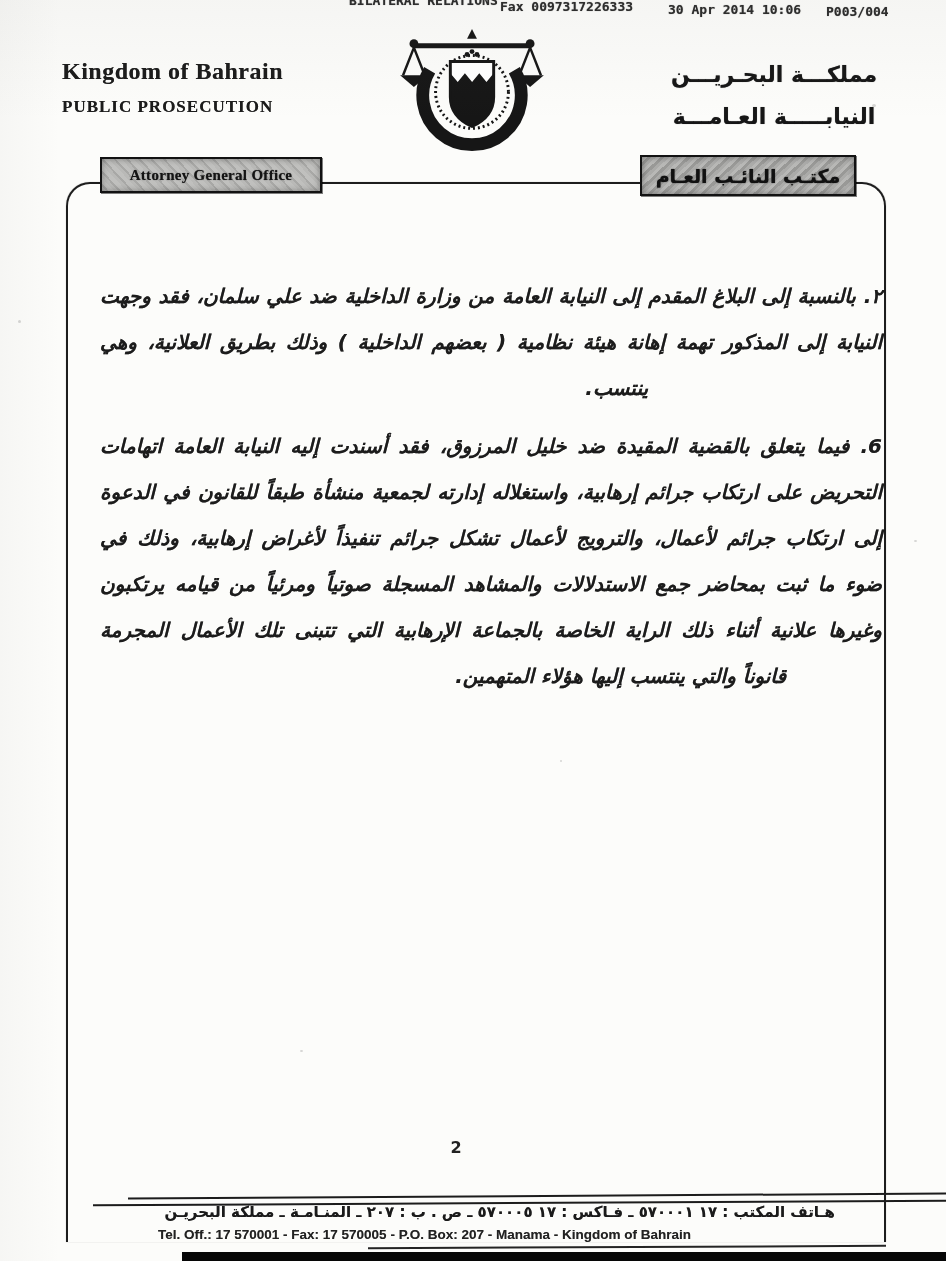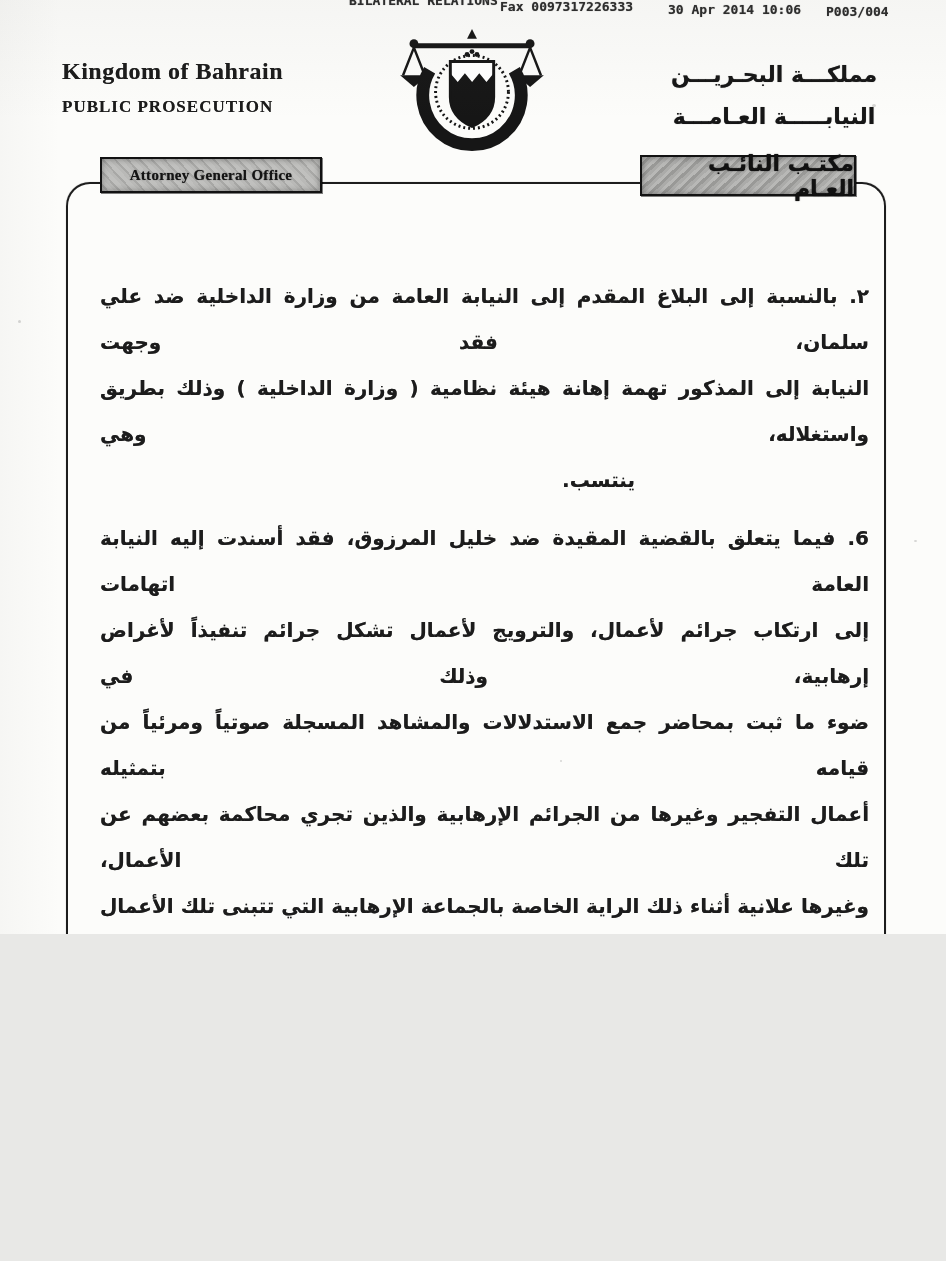--- a/index.html
+++ b/index.html
@@ -1,17 +1,17 @@
 <!DOCTYPE html>
 <html><head>
 <meta charset="utf-8">
 <style>
   html,body{margin:0;padding:0;background:#e8e8e6;}
   .page{
-    position:relative;width:946px;height:934px;margin:0 auto;
+    position:relative;width:946px;height:1261px;margin:0 auto;
     background:#fcfcfa;overflow:hidden;
     font-family:"Liberation Serif","DejaVu Serif",serif;color:#1b1b1b;
   }
   
   .page::after{
     content:"";position:absolute;inset:0;pointer-events:none;
     background:linear-gradient(180deg,rgba(120,120,115,.05),rgba(120,120,115,0) 120px),
                linear-gradient(90deg,rgba(100,100,95,.04),rgba(100,100,95,0) 60px);
   }
   
@@ -42,30 +42,30 @@
   }
   .banner-en{
     left:100px;top:157px;width:218px;height:32px;
     background:repeating-linear-gradient(47deg,#b9b9b7 0 3px,#a8a8a6 3px 5px,#c0c0be 5px 9px);
     font-size:15px;font-weight:700;color:#141414;letter-spacing:.3px;
     text-shadow:0 0 1px rgba(0,0,0,.6);
   }
   .banner-ar{
     left:640px;top:155px;width:212px;height:37px;
     background:repeating-linear-gradient(-43deg,#ababa9 0 3px,#999997 3px 6px,#b8b8b6 6px 9px);
-    font-family:"DejaVu Sans",sans-serif;font-size:22px;font-weight:700;color:#111;
+    font-family:"DejaVu Sans",sans-serif;font-size:19px;font-weight:700;color:#111;
     direction:rtl;text-shadow:0 0 1.2px rgba(0,0,0,.8);
   }
   
   .body-text{
     position:absolute;left:100px;top:273px;width:786px;direction:rtl;z-index:2;
     font-family:"DejaVu Sans",sans-serif;font-size:20px;font-weight:600;color:#1c1c1c;
     text-shadow:0 0 .5px rgba(0,0,0,.55);
   }
-  .para{margin:0 17px 12px 0;}
+  .para{margin:0 4px 12px 0;font-style:italic;}
   .bline{line-height:46px;text-align:justify;text-align-last:justify;white-space:normal;}
   .bline.end{text-align-last:auto;}
   
   .pagenum{position:absolute;left:444px;top:1138px;width:24px;text-align:center;
     font-family:"DejaVu Sans",sans-serif;font-size:16px;font-weight:700;color:#222;}
   .rule{position:absolute;height:2px;background:#1c1c1c;}
   .rule-a{left:128px;top:1195px;width:818px;transform:rotate(-.35deg);}
   .rule-b{left:93px;top:1202px;width:853px;transform:rotate(-.3deg);}
   .rule-c{left:368px;top:1246px;width:518px;height:2px;transform:rotate(-.25deg);background:#242424;}
   .foot-ar{position:absolute;left:255px;top:1203px;width:580px;direction:rtl;text-align:center;
@@ -124,28 +124,28 @@
   </div>
 
   <div class="frame"></div>
 
   <div class="banner banner-en">Attorney General Office</div>
   <div class="banner banner-ar">مكتـب النائـب العـام</div>
 
   <div class="body-text">
     <div class="para">
       <div class="bline">٢. بالنسبة إلى البلاغ المقدم إلى النيابة العامة من وزارة الداخلية ضد علي سلمان، فقد وجهت</div>
-      <div class="bline">النيابة إلى المذكور تهمة إهانة هيئة نظامية ( وزارة الداخلية ) وذلك بطريق واستغلاله، وهي</div>
+      <div class="bline">النيابة إلى المذكور تهمة إهانة هيئة نظامية ( بعضهم الداخلية ) وذلك بطريق العلانية، وهي</div>
       <div class="bline end" style="padding-right:234px;">ينتسب.</div>
     </div>
     <div class="para">
       <div class="bline">6. فيما يتعلق بالقضية المقيدة ضد خليل المرزوق، فقد أسندت إليه النيابة العامة اتهامات</div>
+      <div class="bline">التحريض على ارتكاب جرائم إرهابية، واستغلاله إدارته لجمعية منشأة طبقاً للقانون في الدعوة</div>
       <div class="bline">إلى ارتكاب جرائم لأعمال، والترويج لأعمال تشكل جرائم تنفيذاً لأغراض إرهابية، وذلك في</div>
-      <div class="bline">ضوء ما ثبت بمحاضر جمع الاستدلالات والمشاهد المسجلة صوتياً ومرئياً من قيامه بتمثيله</div>
-      <div class="bline">أعمال التفجير وغيرها من الجرائم الإرهابية والذين تجري محاكمة بعضهم عن تلك الأعمال،</div>
+      <div class="bline">ضوء ما ثبت بمحاضر جمع الاستدلالات والمشاهد المسجلة صوتياً ومرئياً من قيامه يرتكبون</div>
       <div class="bline">وغيرها علانية أثناء ذلك الراية الخاصة بالجماعة الإرهابية التي تتبنى تلك الأعمال المجرمة</div>
       <div class="bline end" style="padding-right:96px;">قانوناً والتي ينتسب إليها هؤلاء المتهمين.</div>
     </div>
 
   </div>
 
   <div class="pagenum">2</div>
 
   <div class="rule rule-a"></div>
   <div class="rule rule-b"></div>

